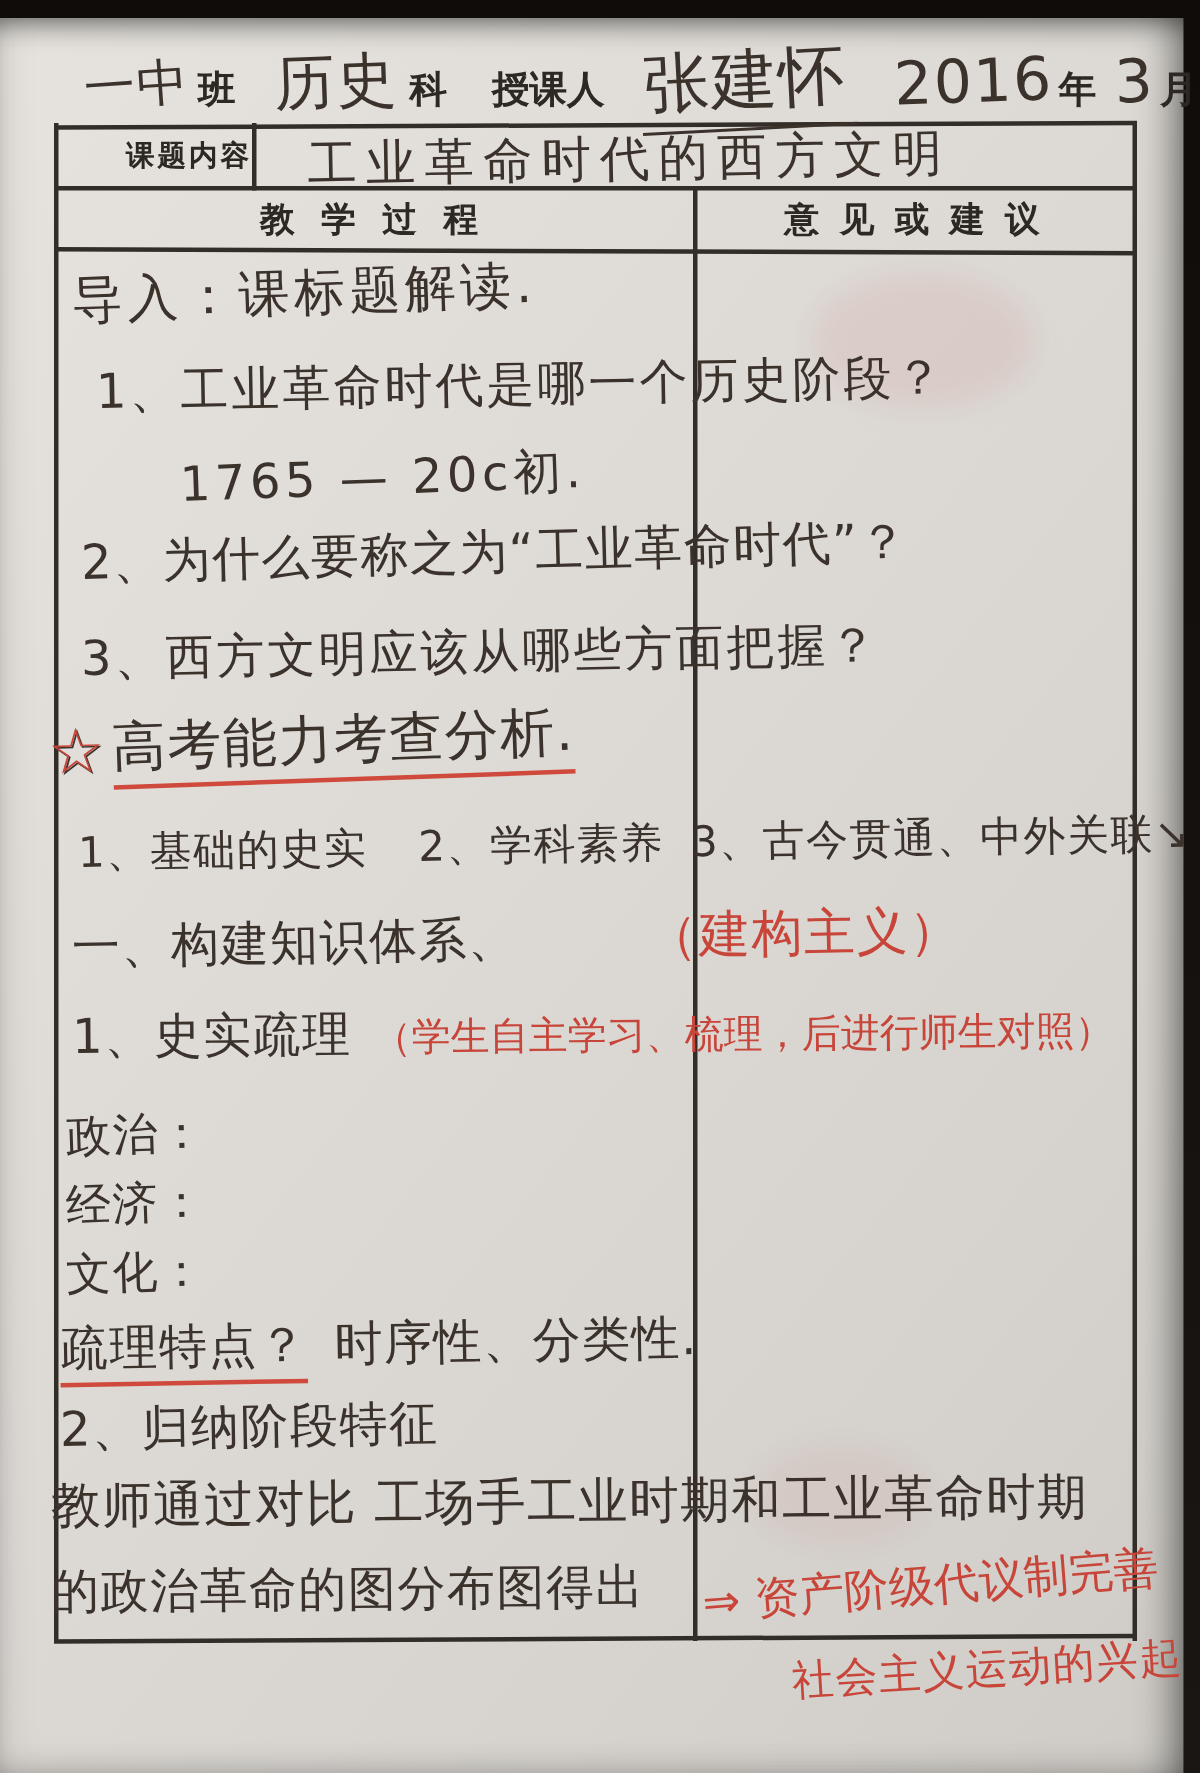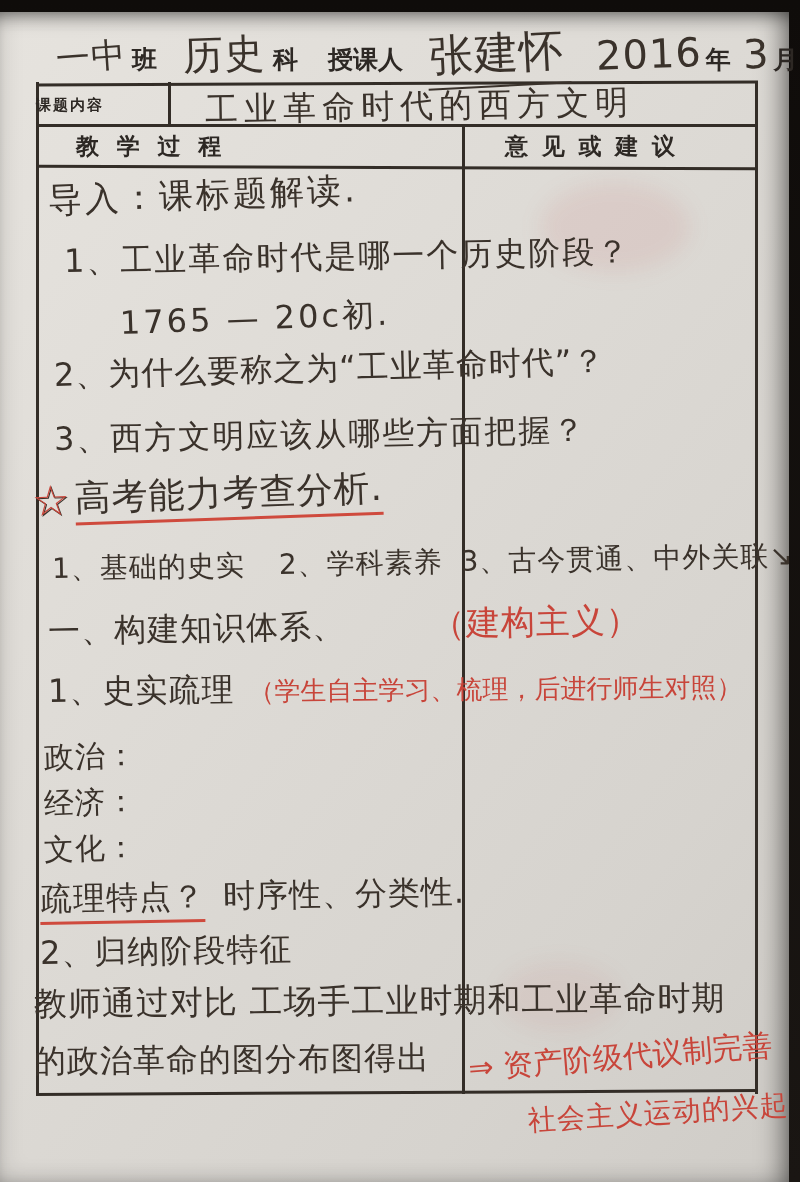--- a/index.html
+++ b/index.html
@@ -29,22 +29,22 @@
   .t-left  {left:36px;top:82px;width:3px;height:1012px;}
   .t-right {left:755px;top:82px;width:3px;height:1012px;}
   .t-vtopic{left:168px;top:82px;width:3px;height:45px;}
   .t-vdiv  {left:462px;top:124px;width:3px;height:970px;}
 
   
   .printed{font-family:"Liberation Serif",serif;color:#2d2824;font-weight:bold;}
   .hdr-row{position:absolute;left:42px;top:24px;width:730px;display:flex;align-items:baseline;white-space:nowrap;}
   .hdr-row .printed{font-size:25px;}
   .topic-label{position:absolute;left:36px;top:86px;width:132px;height:38px;
-    font-size:15px;text-align:left;line-height:38px;letter-spacing:2px;}
-  .col-head{position:absolute;top:128px;height:38px;line-height:38px;font-size:23px;padding-left:40px;}
+    font-size:19px;text-align:right;line-height:38px;letter-spacing:2px;}
+  .col-head{position:absolute;top:128px;height:38px;line-height:38px;text-align:center;font-size:23px;}
   .col-head.left {left:36px;width:426px;letter-spacing:6px;}
   .col-head.right{left:465px;width:290px;letter-spacing:4px;border-radius:12px;}
 
   
   .hw{color:#3a322b;white-space:nowrap;letter-spacing:1px;
       font-family:"DejaVu Sans",sans-serif;}
   .red{color:#c8453a;}
   .line{position:absolute;transform-origin:left center;}
   .hdr-row .hw{display:inline-block;}
   .hw-class  {font-size:34px;transform:rotate(-4deg);margin:0 6px 0 14px;}

